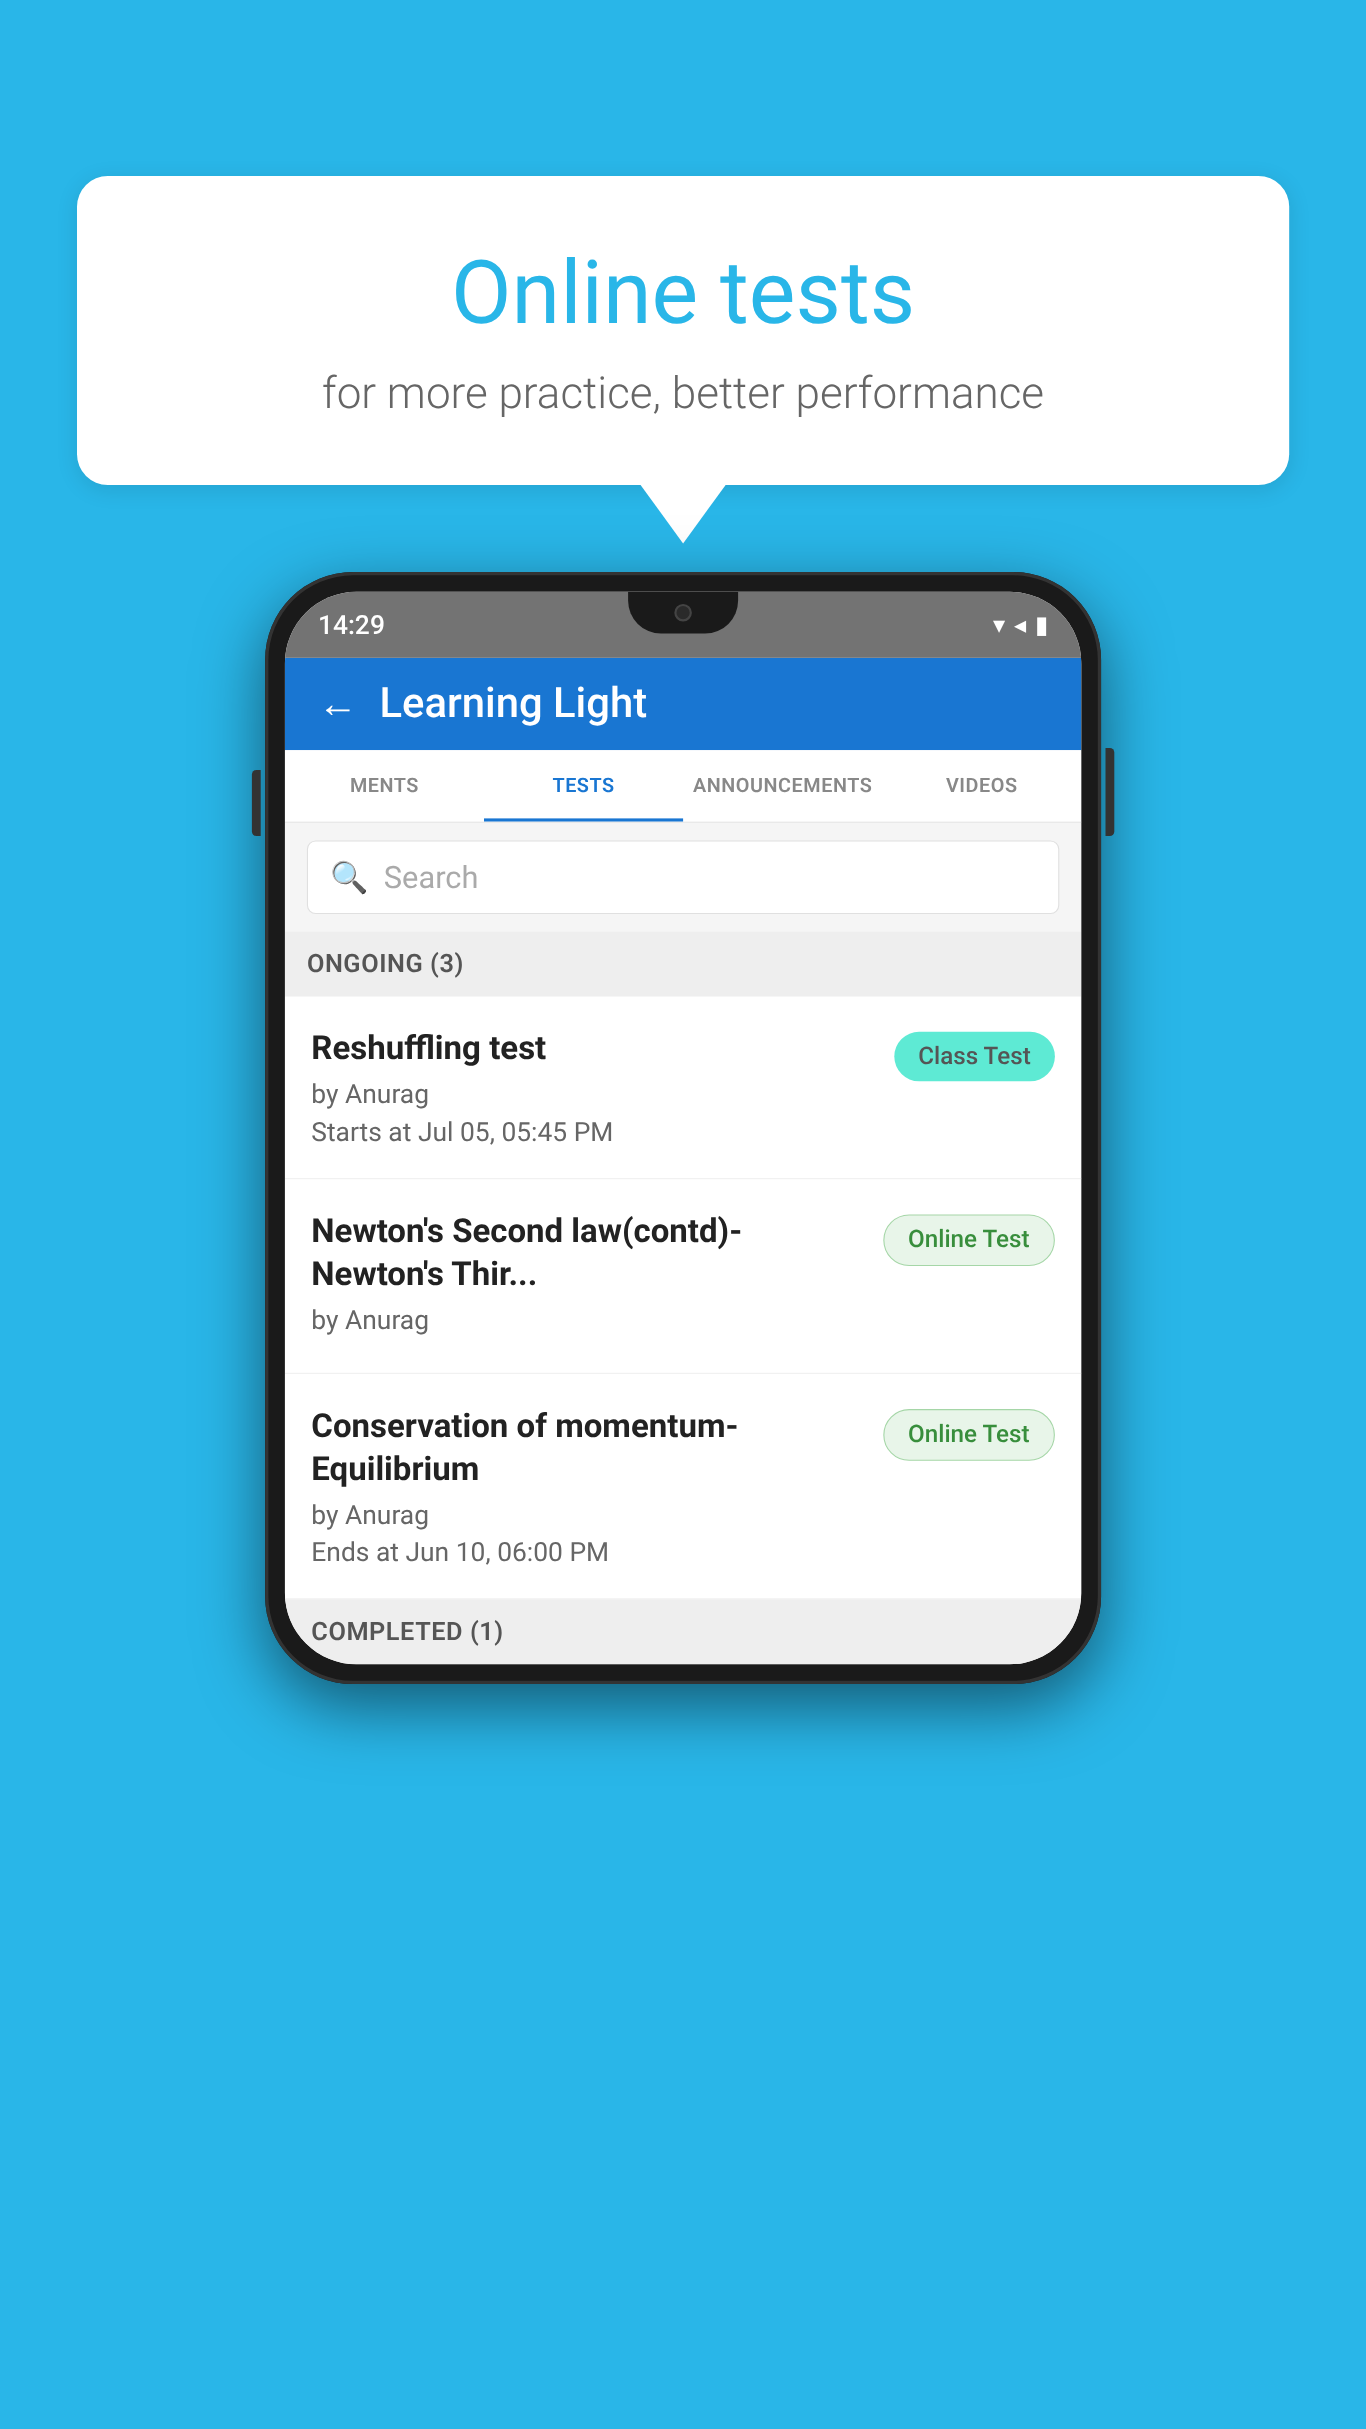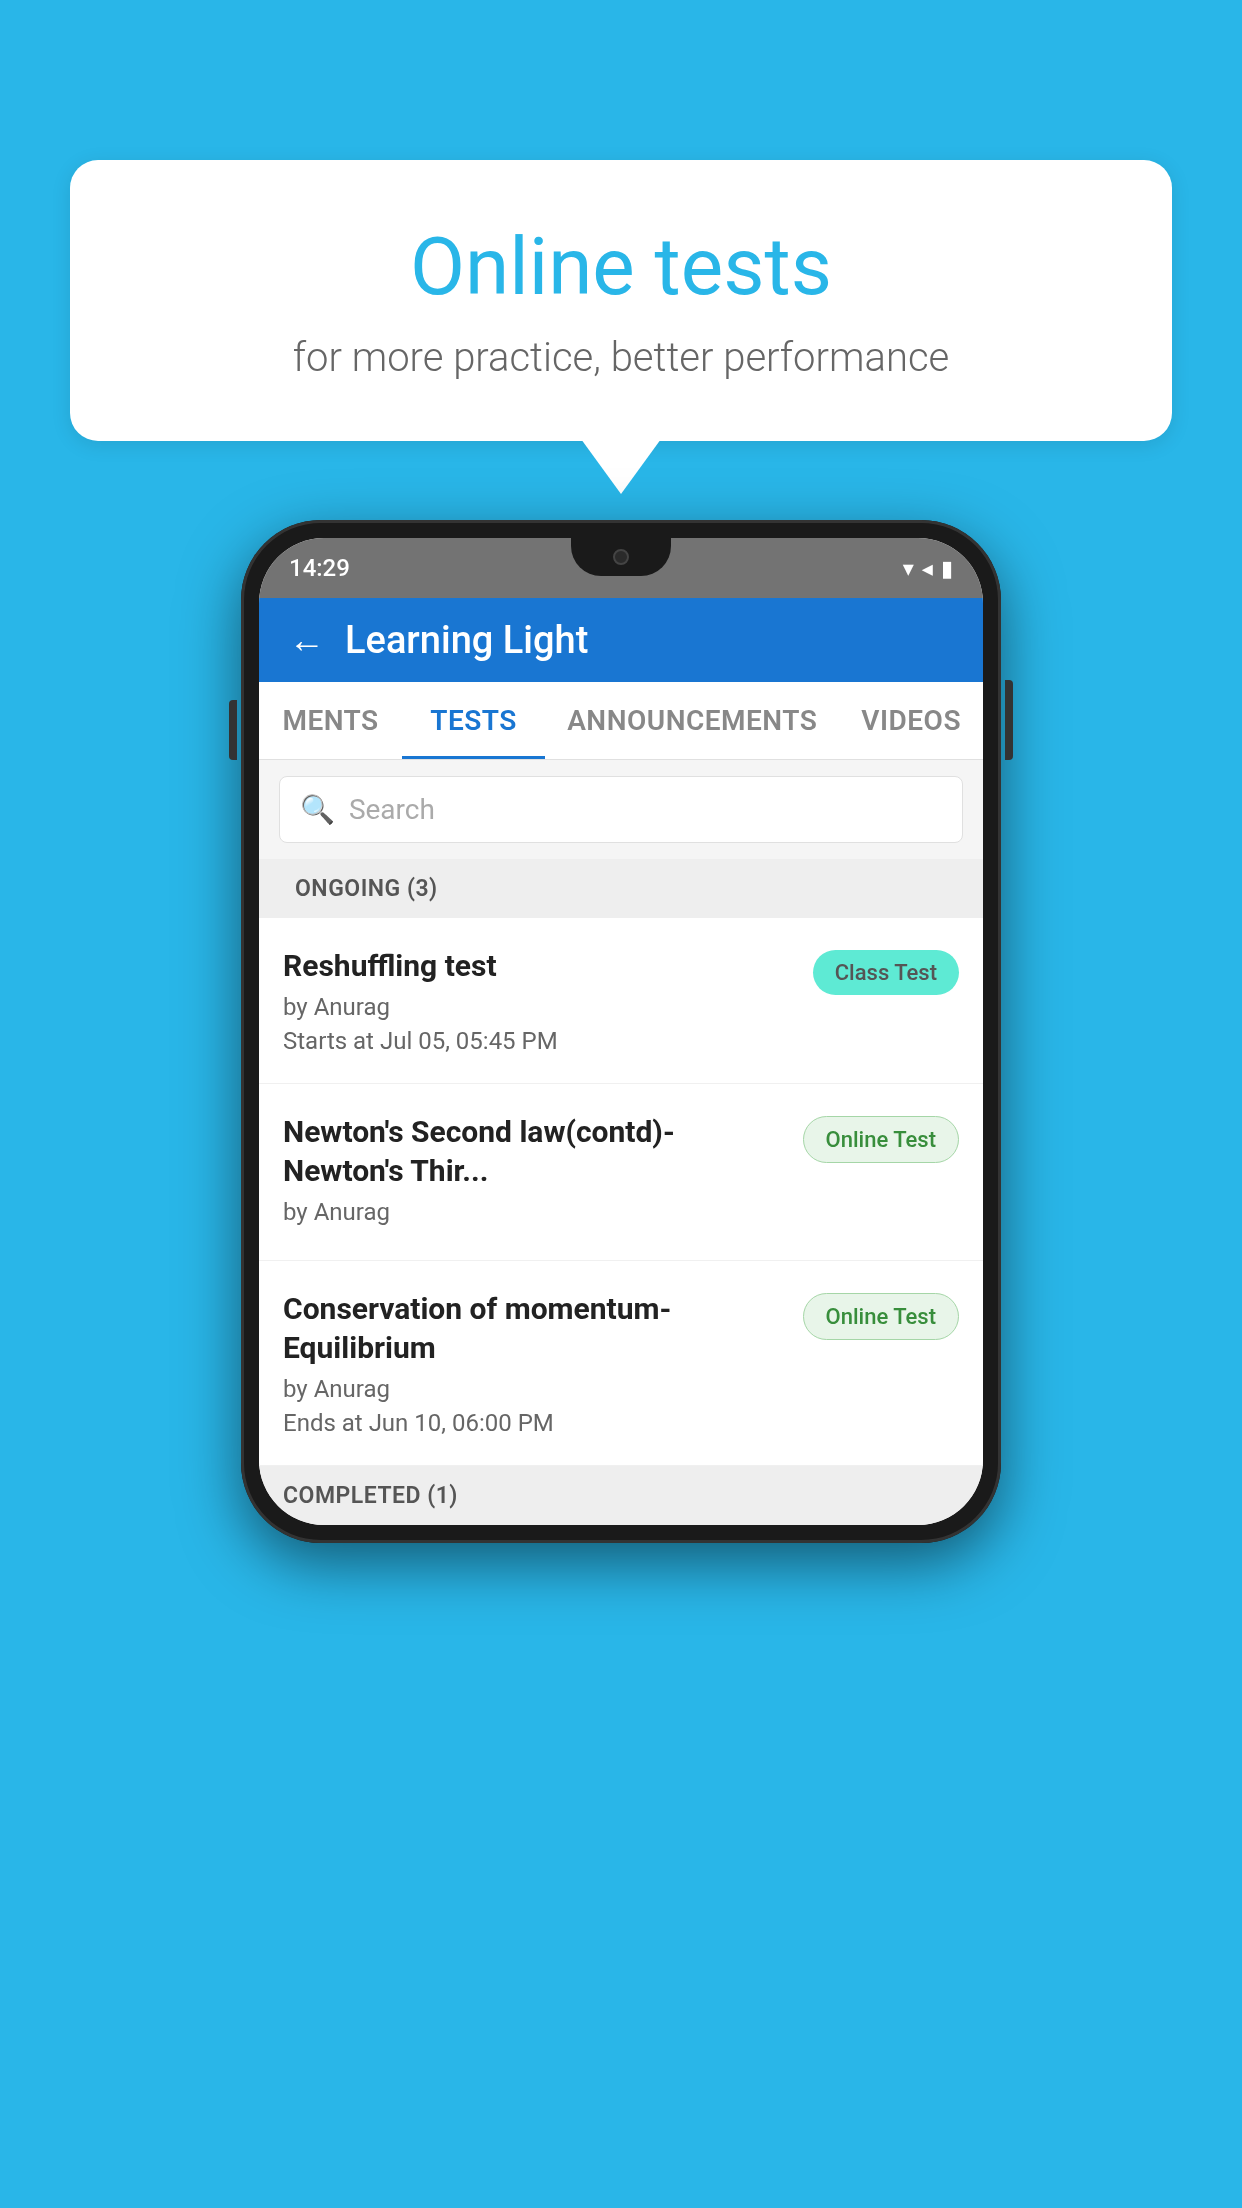--- a/index.html
+++ b/index.html
@@ -137,22 +137,22 @@
     
     .tabs-bar {
       background: white;
       display: flex;
       border-bottom: 1px solid #e0e0e0;
       overflow: hidden;
     }
     .tab-item {
       flex: 1;
       text-align: center;
-      padding: 22px 22px;
-      font-size: 28px;
+      padding: 22px 8px;
+      font-size: 18px;
       font-weight: 600;
       color: #888;
       letter-spacing: 0.5px;
       cursor: pointer;
       position: relative;
     }
     .tab-item.active {
       color: #1976d2;
     }
     .tab-item.active::after {
@@ -184,21 +184,21 @@
       font-size: 28px;
     }
     .search-placeholder {
       color: #aaa;
       font-size: 28px;
     }
 
     
     .section-header {
       background: #eeeeee;
-      padding: 16px 36px;
+      padding: 16px 20px;
       font-size: 23px;
       font-weight: 600;
       color: #555;
       letter-spacing: 0.5px;
     }
 
     
     .test-list {
       background: white;
     }

